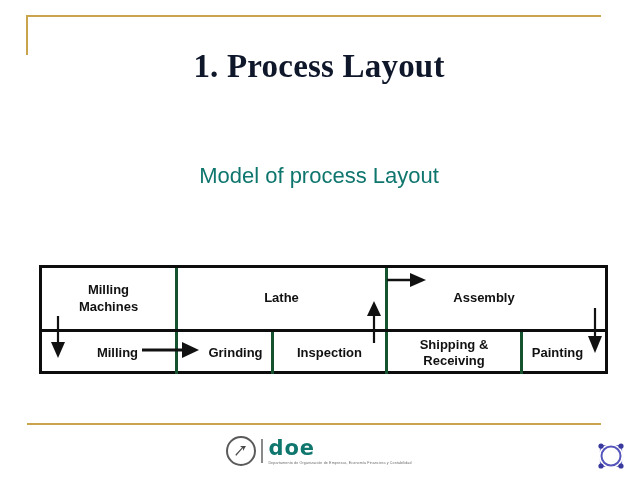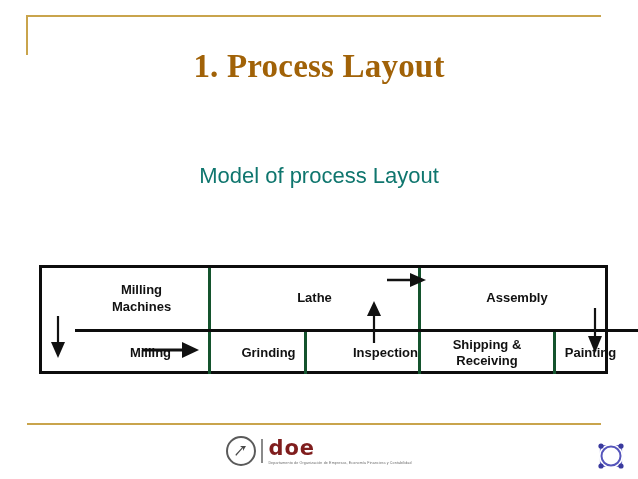--- a/index.html
+++ b/index.html
@@ -47,21 +47,21 @@
   .title {
     position: absolute;
     left: 0;
     top: 48px;
     width: 638px;
     text-align: center;
     font-family: "Liberation Serif", serif;
     font-weight: bold;
     font-size: 33px;
     letter-spacing: 0.2px;
-    color: #a16207;
+    color: #0f172a;
   }
   .subtitle {
     position: absolute;
     left: 0;
     top: 163px;
     width: 638px;
     text-align: center;
     font-family: "Liberation Sans", sans-serif;
     font-size: 22px;
     color: #0f766e;
@@ -75,21 +75,20 @@
     width: 569px;
     height: 109px;
     border: 3px solid #0d0d0d;
     box-sizing: border-box;
   }
   .drow {
     position: absolute;
     left: 0;
     width: 100%;
     box-sizing: border-box;
-    margin-left: 33px;
   }
   .drow-top { top: 0; height: 61px; }
   .drow-bot { top: 61px; height: 45px; border-top: 3px solid #0d0d0d; }
 
   .cell {
     position: absolute;
     top: 0;
     height: 100%;
     box-sizing: border-box;
     display: flex;
@@ -138,21 +137,21 @@
   .logo-bar {
     width: 2px;
     height: 24px;
     background: #8a8a8a;
     margin-right: 5px;
   }
   .logo-wordmark {
     font-family: "DejaVu Sans", sans-serif;
     font-weight: bold;
     font-size: 21px;
-    color: #7f1d1d;
+    color: #0f766e;
     letter-spacing: 1px;
     line-height: 1;
   }
   .logo-text-col { display: flex; flex-direction: column; }
   .logo-tagline {
     font-family: "Liberation Sans", sans-serif;
     font-size: 3.6px;
     color: #6a6a6a;
     letter-spacing: 0.15px;
     white-space: nowrap;
@@ -194,21 +193,21 @@
       </div>
     </div>
 
     <div class="drow drow-bot">
       <div class="cell" style="left:0px; width:133px;">
         <span class="cell-label" style="padding-left:18px;">Milling</span>
       </div>
       <div class="cell divider" style="left:133px; width:96px;">
         <span class="cell-label" style="padding-left:22px;">Grinding</span>
       </div>
-      <div class="cell divider" style="left:229px; width:114px;justify-content:flex-end;">
+      <div class="cell divider" style="left:229px; width:114px;">
         <span class="cell-label">Inspection</span>
       </div>
       <div class="cell divider" style="left:343px; width:135px;">
         <span class="cell-label">
           <span>Shipping &amp;</span><br>
           <span>Receiving</span>
         </span>
       </div>
       <div class="cell divider" style="left:478px; width:88px;">
         <span class="cell-label" style="padding-right:16px;">Painting</span>

